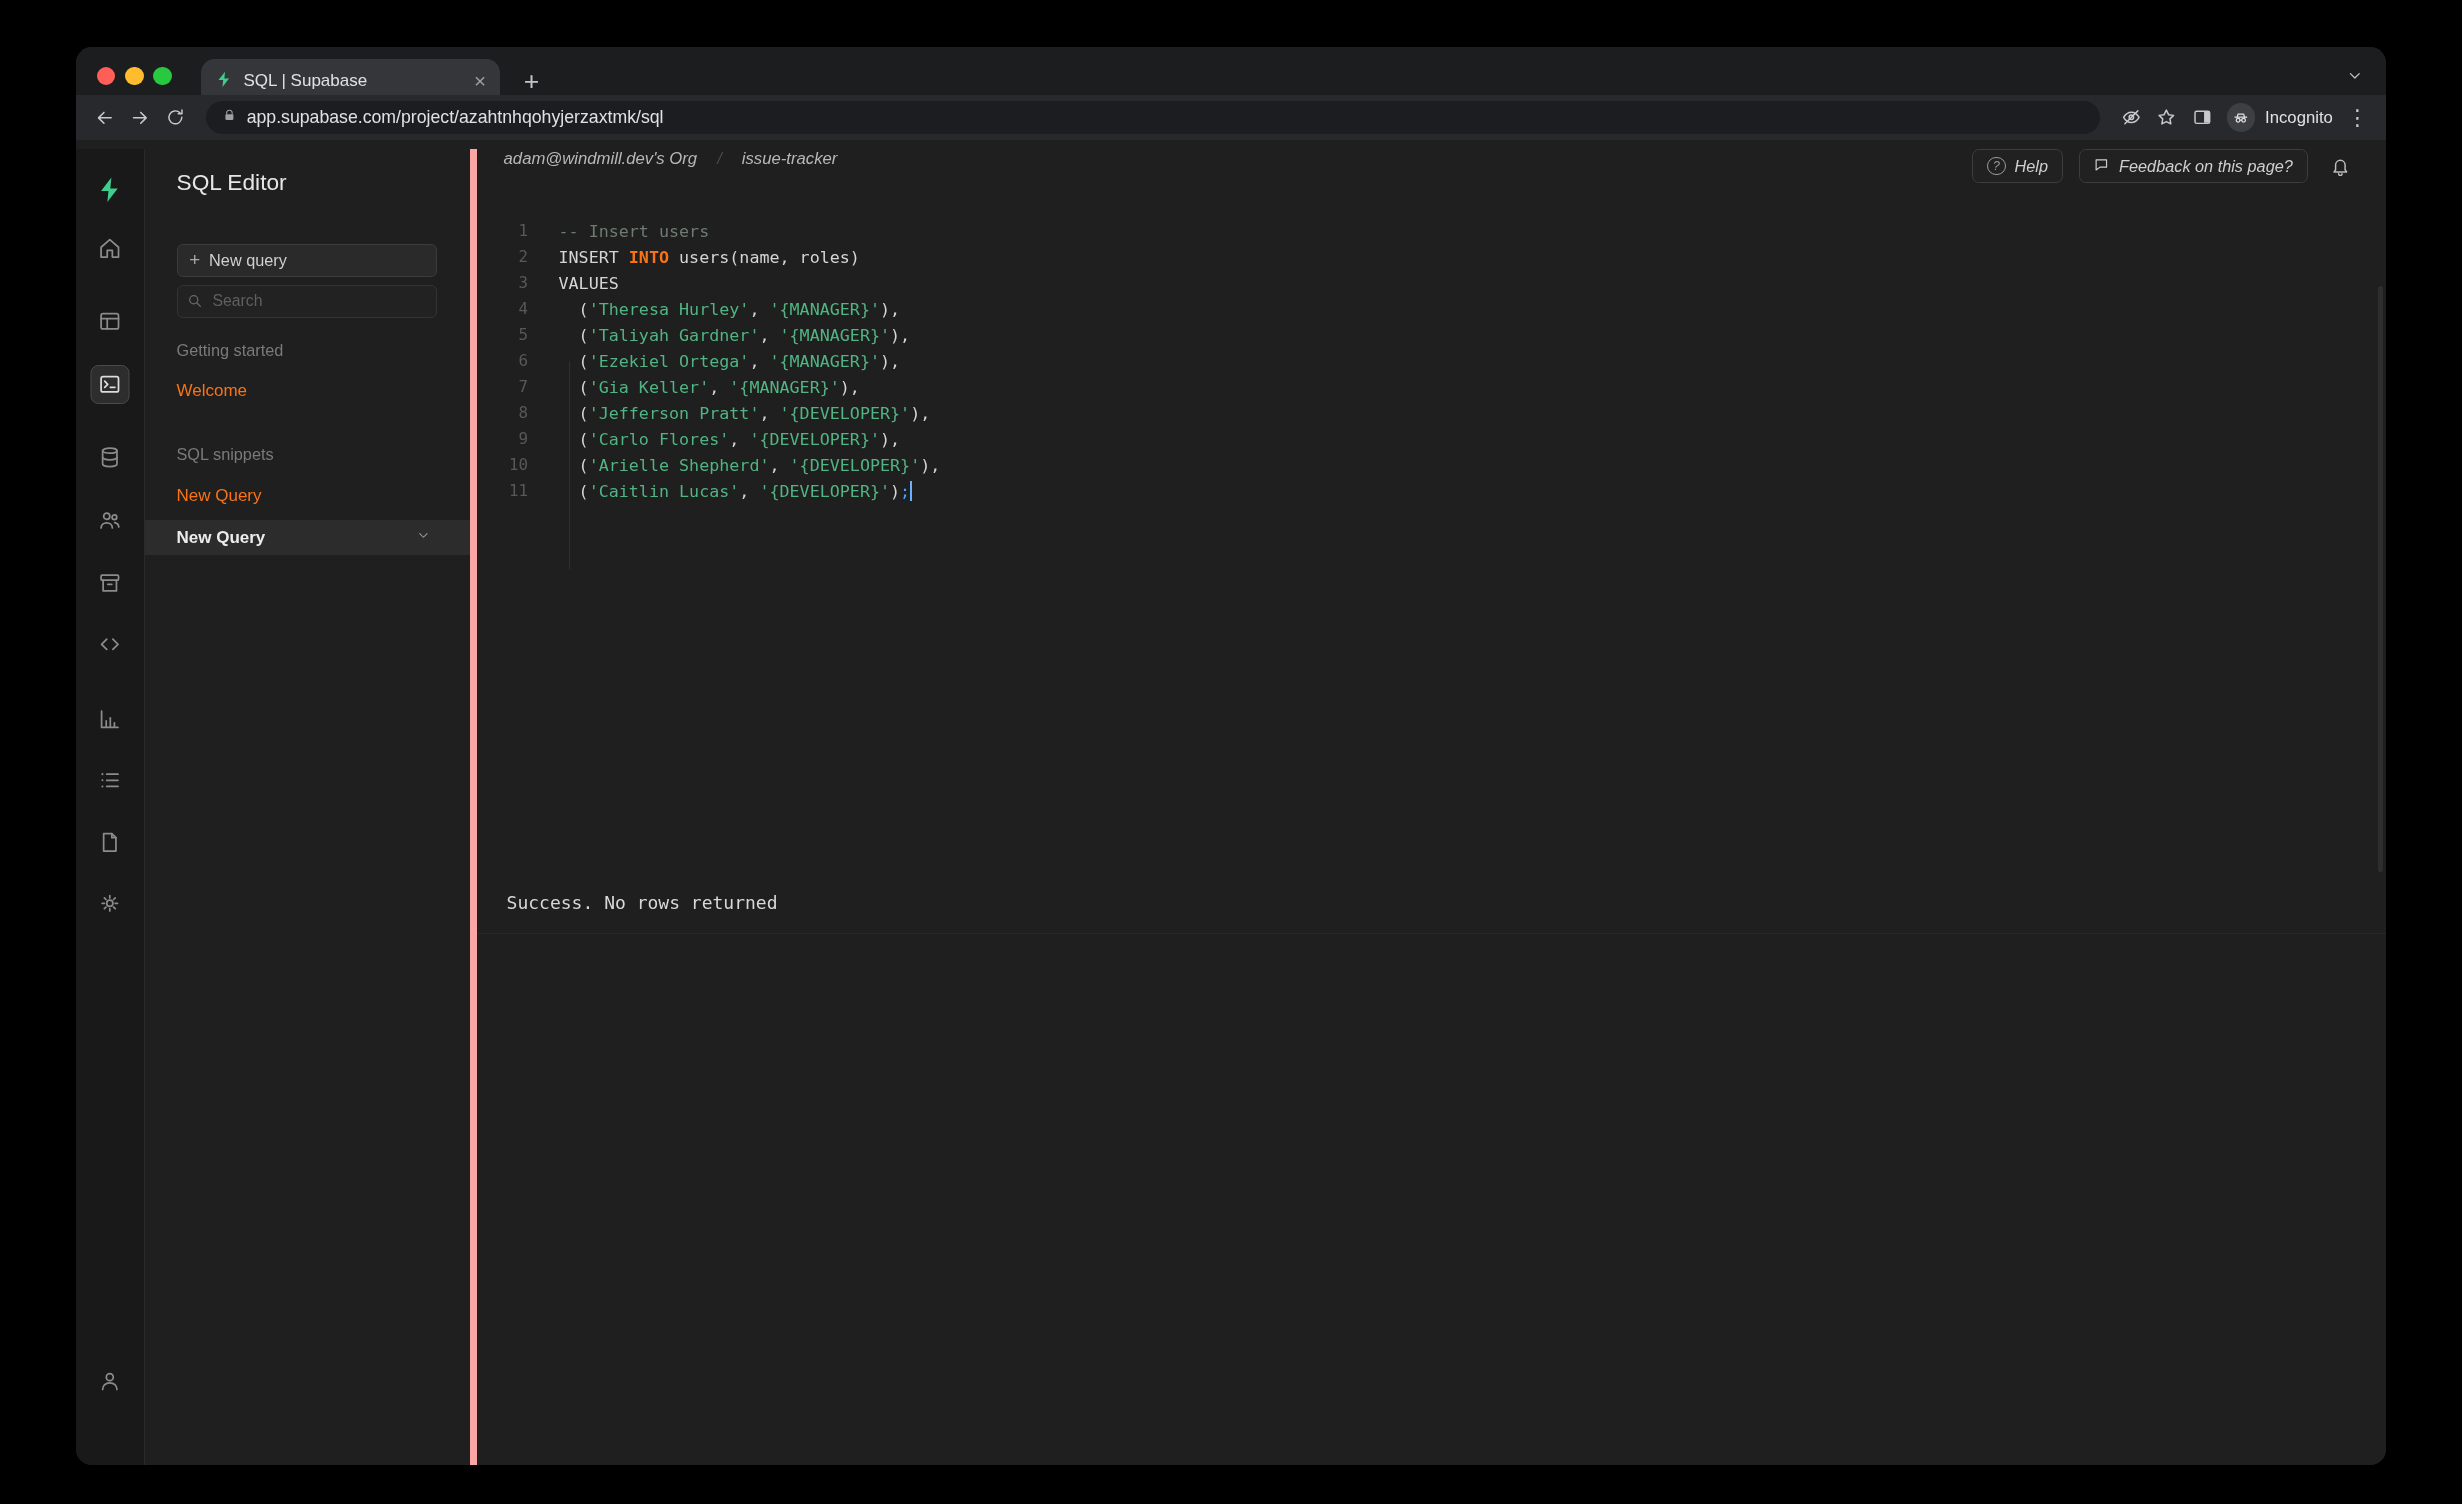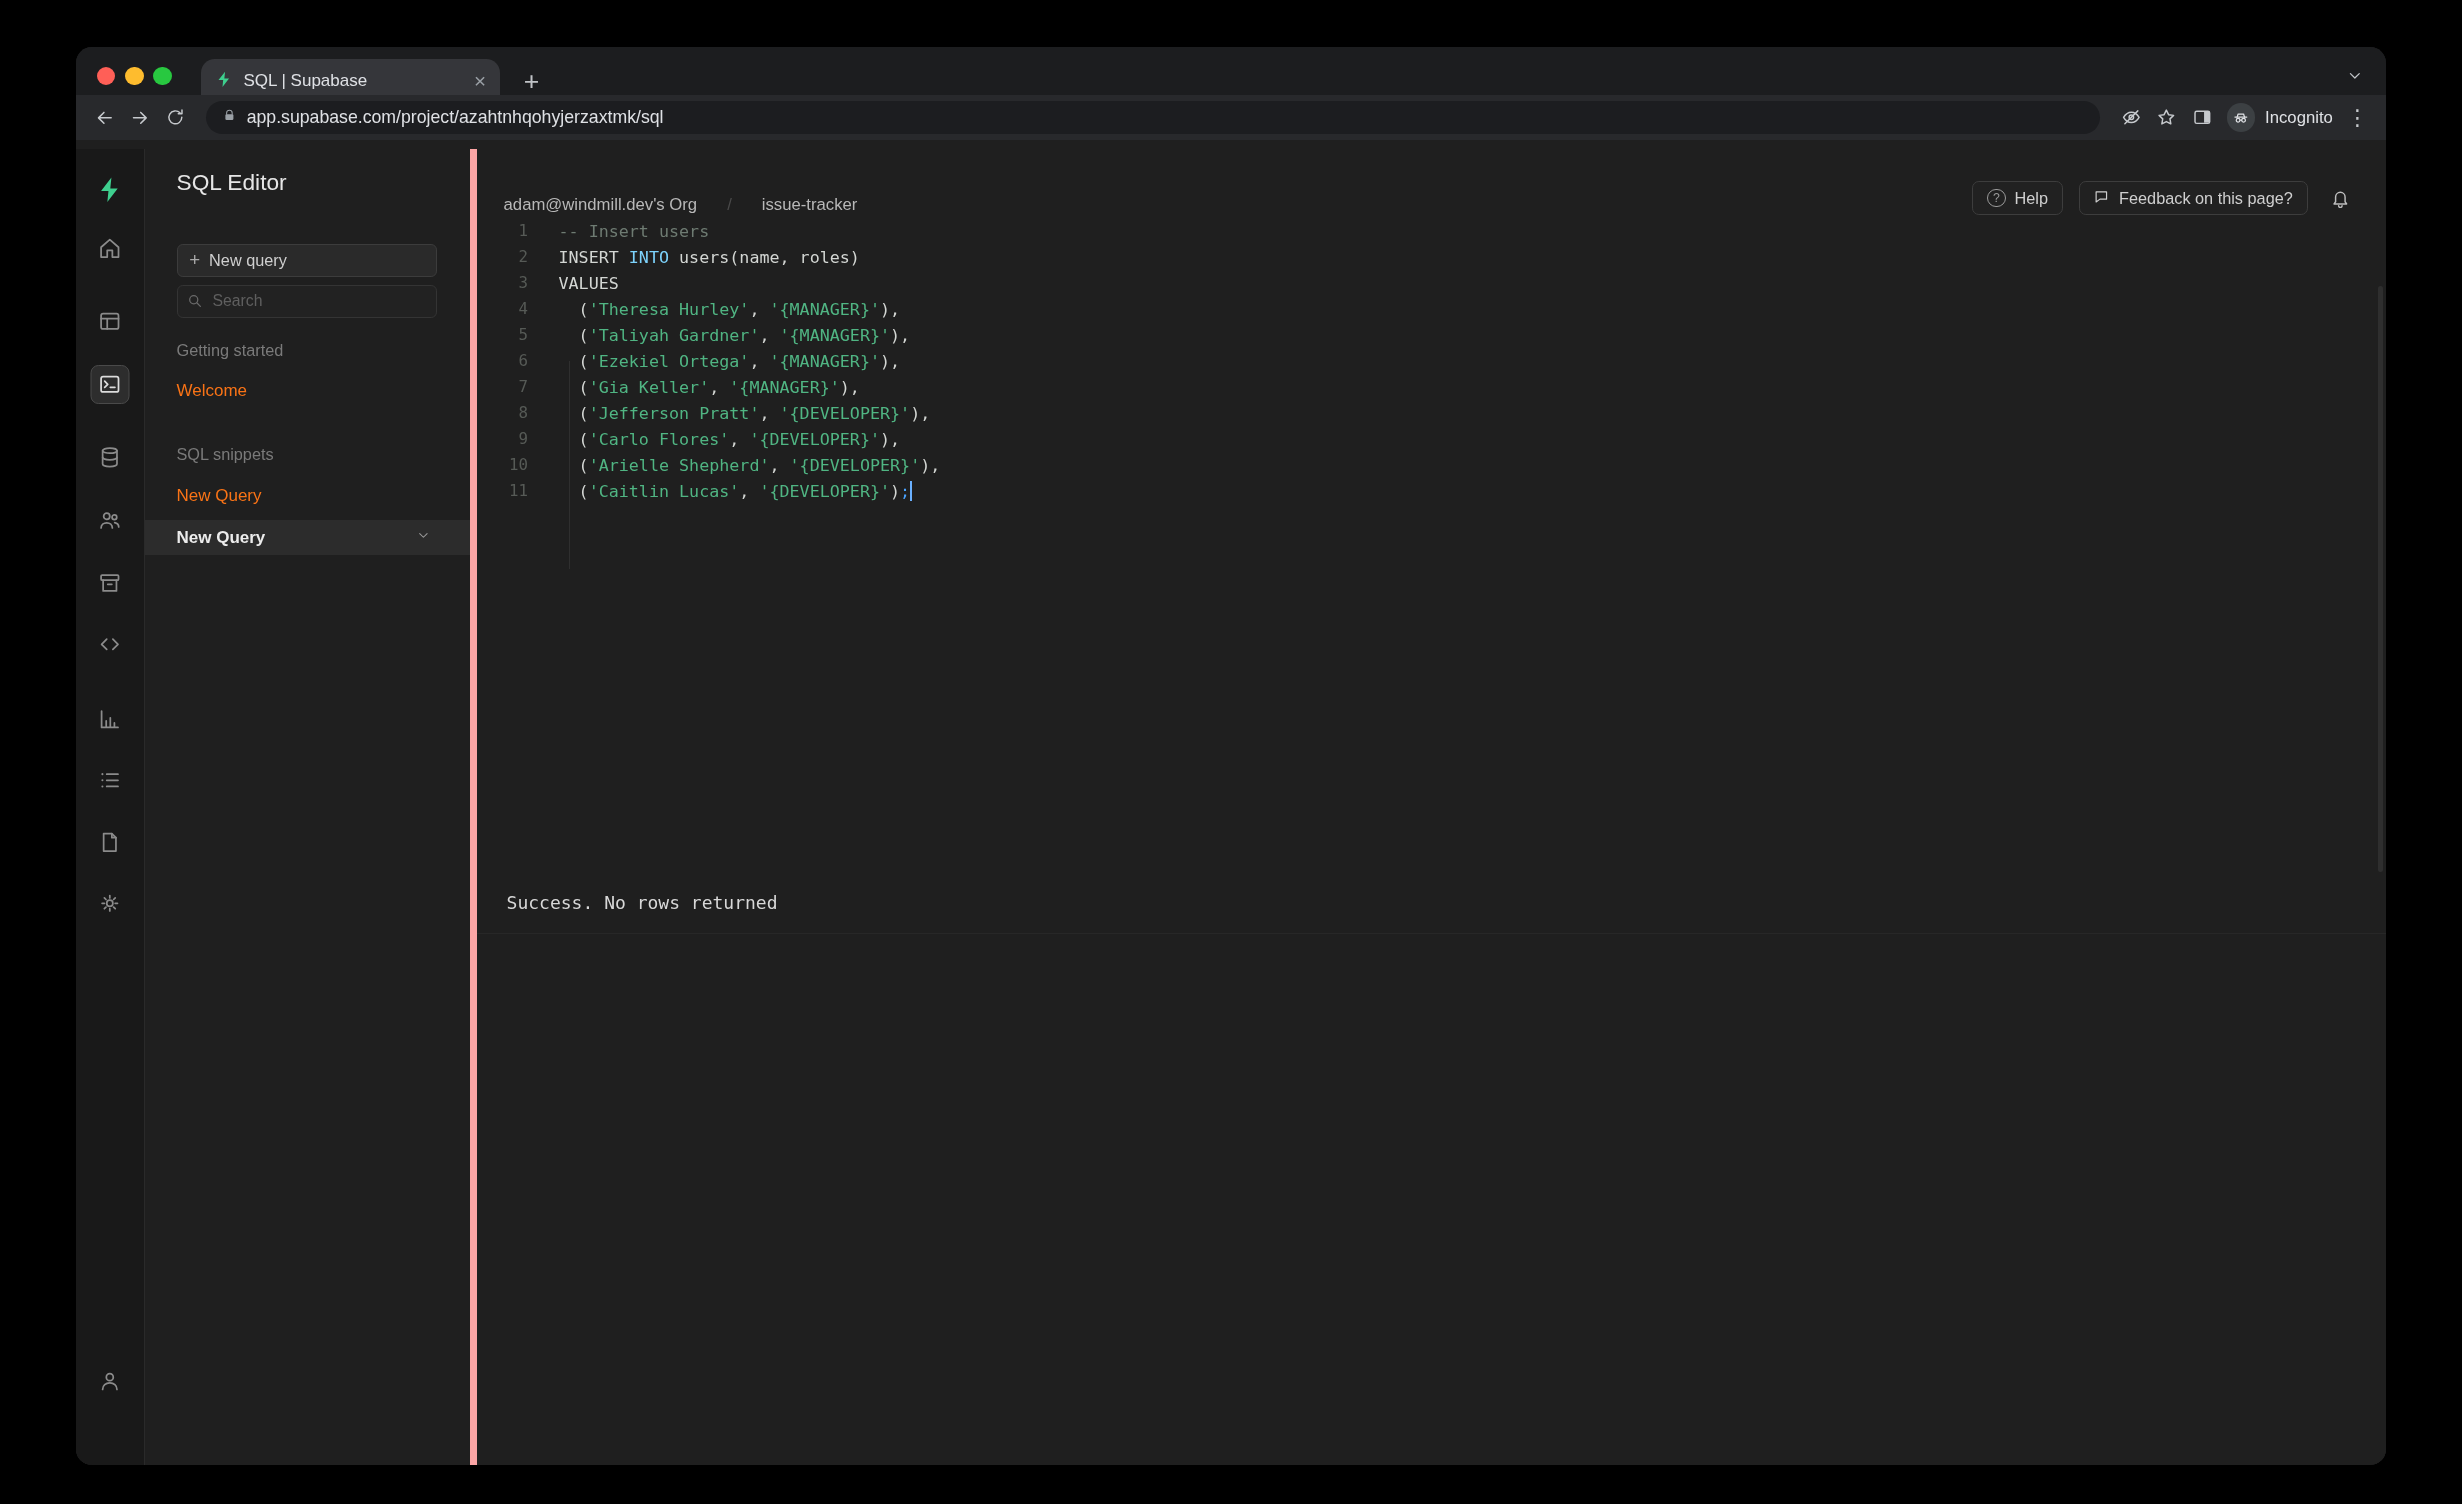--- a/index.html
+++ b/index.html
@@ -45,36 +45,36 @@
   .search-box{position:absolute;top:136px;left:31.5px;right:33px;height:32.5px;color:#6a6a6a;}
   .search-box input{width:100%;height:100%;background:#222;border:1px solid #343434;border-radius:5.9px;color:#ef4444;font-size:15.8px;padding:0 11.8px 0 35px;outline:none;font-family:inherit;}
   .search-box input::placeholder{color:#5f5f5f;}
   .search-ic{position:absolute;left:9.9px;top:6.9px;}
   .sb-section{position:absolute;left:31.5px;font-size:16.3px;color:#7a7a7a;}
   .sb-item{position:absolute;left:31.5px;font-size:17px;color:#f97316;}
   .sb-selected{position:absolute;top:371px;left:0;right:0;height:35px;background:#2c2c2c;display:flex;align-items:center;padding:0 39px 0 31.5px;color:#ececec;font-size:17px;font-weight:700;}
   .sb-selected .chev{margin-left:auto;color:#9a9a9a;}
 
   .main{flex:1;position:relative;background:#1f1f1f;min-width:0;}
-  .main-header{position:absolute;top:0;left:0;right:0;height:66px;display:flex;align-items:flex-end;padding:0 29.6px 0 26.6px;gap:30px;}
+  .main-header{position:absolute;top:0;left:0;right:0;height:66px;display:flex;align-items:flex-start;padding:0 29.6px 0 26.6px;gap:20px;font-style:italic;}
   .crumb{font-size:16.7px;color:#b8b8b8;white-space:nowrap;}
   .crumb-sep{color:#4a4a4a;font-size:16.7px;}
   .header-actions{margin-left:auto;display:flex;align-items:center;gap:15.8px;}
   .pill-btn{height:34px;border:1px solid #3d3d3d;border-radius:6.9px;display:flex;align-items:center;gap:8.9px;padding:0 13.8px;font-size:16.3px;color:#cfcfcf;background:#212121;white-space:nowrap;}
   .qmark{width:18.7px;height:18.7px;border:1.5px solid #9a9a9a;border-radius:50%;font-size:12.3px;color:#9a9a9a;display:flex;align-items:center;justify-content:center;flex:none;}
   .bell-btn{width:33px;height:33px;display:flex;align-items:center;justify-content:center;color:#bdbdbd;}
 
   
   .code-area{position:absolute;top:66px;left:0;right:0;height:597px;padding-top:3px;font-family:"DejaVu Sans Mono",monospace;font-size:16.7px;}
   .code-line{display:flex;height:26px;line-height:26px;white-space:pre;}
   .ln{width:51px;text-align:right;color:#565a56;flex:none;font-size:15.8px;}
   .code{padding-left:30.5px;}
   .tk-cm{color:#6e7b72;}
   .tk-tx{color:#d3d6d3;}
-  .tk-kw{color:#7dd3fc;}
+  .tk-kw{color:#f97316;font-weight:bold;}
   .tk-st{color:#50b583;}
   .tk-cu{color:#4aa3ff;border-right:2px solid #6ab0ff;}
   .indent-guide{position:absolute;left:92px;top:146px;height:208px;width:1px;background:#2f2f2f;}
   .editor-scrollbar{position:absolute;right:3px;top:71px;width:4.9px;height:586px;background:#3a3a3a;border-radius:3px;opacity:.55;}
 
   
   .results-bar{position:absolute;top:663px;left:0;right:0;height:59px;border-top:1px solid #2b2b2b;border-bottom:1px solid #2b2b2b;display:flex;align-items:center;padding:0 29.6px 0 41px;}
   .results-label{font-size:16.7px;color:#cfcfcf;display:flex;align-items:center;gap:7.9px;}
   .results-actions{margin-left:auto;display:flex;align-items:center;gap:25.6px;color:#9aa0a6;}
   .check{color:#3ecf8e;font-size:20.7px;font-weight:bold;}

